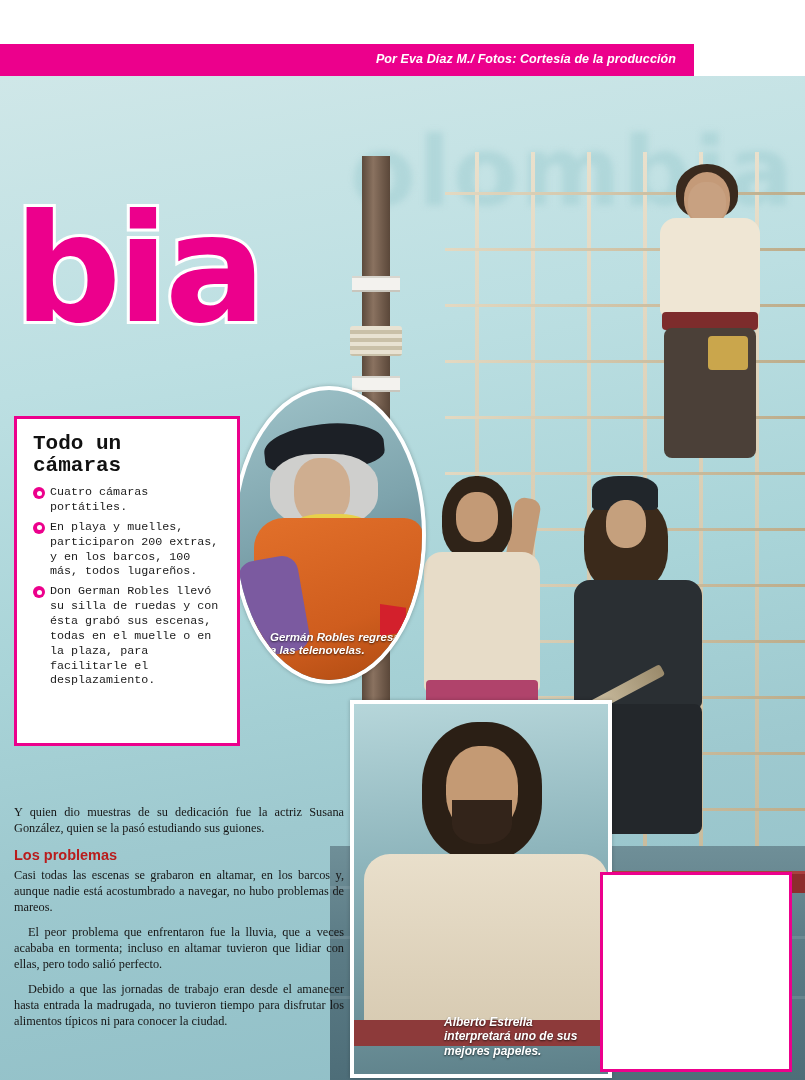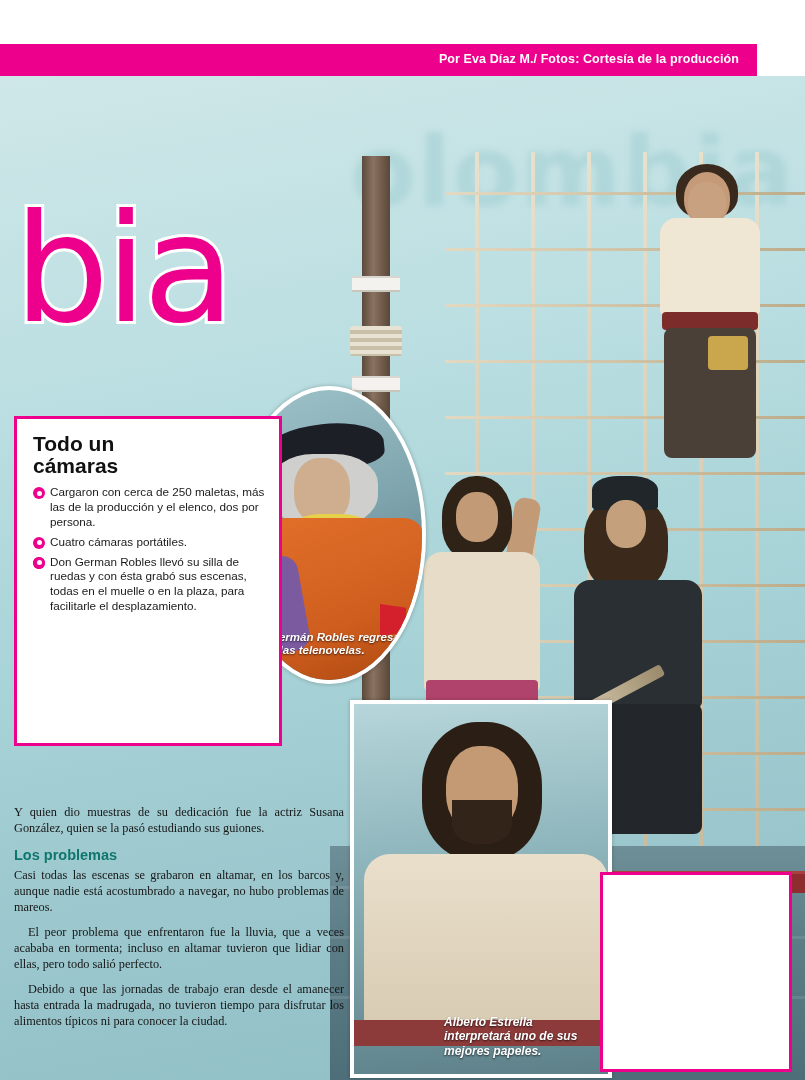--- a/index.html
+++ b/index.html
@@ -17,22 +17,23 @@
     position: absolute;
     left: 0; top: 0;
     width: 805px; height: 1080px;
     background: #ffffff;
   }
 
   
   .credit-bar {
     position: absolute;
     left: 0; top: 44px;
-    width: 757px; height: 32px;
+    width: 694px; height: 32px;
     background: #ec008c;
+    font-style: italic;
   }
   .credit-text {
     position: absolute;
     right: 18px; top: 8px;
     color: #ffffff;
     font-size: 12.5px;
     font-weight: bold;
     letter-spacing: 0.1px;
     white-space: nowrap;
   }
@@ -219,37 +220,38 @@
     background: linear-gradient(90deg,#d8cbae,#9a8a6b);
     transform: rotate(-28deg); border-radius: 3px;
   }
 
   
   .wordmark {
     position: absolute;
     left: 14px; top: 208px;
     font-size: 150px;
     line-height: 0.82;
-    font-weight: normal;
+    font-weight: bold;
     color: #ec008c;
     font-family: "DejaVu Sans", sans-serif;
     letter-spacing: -4px;
     text-shadow: 0 0 0 #fff;
     -webkit-text-stroke: 6px #ffffff;
     paint-order: stroke fill;
   }
 
   
   .box-ejercito {
     position: absolute;
     left: 14px; top: 416px;
-    width: 268px; height: 330px;
+    width: 226px; height: 330px;
     background: #ffffff;
     border: 3px solid #ec008c;
     padding: 14px 14px 10px 16px;
+    font-family: Liberation Mono, monospace;
   }
   .box-ejercito h2 {
     margin: 0 0 8px 0;
     font-size: 21px;
     line-height: 1.05;
     color: #111111;
     font-weight: bold;
   }
   .bullet-list { margin: 0; padding: 0; list-style: none; }
   .bullet-list li {
@@ -408,21 +410,21 @@
     line-height: 1.33;
     color: #161616;
     font-family: "Liberation Serif", serif;
     text-align: justify;
   }
   .article p.indent { text-indent: 14px; }
   .subhead {
     margin: 10px 0 4px 0;
     font-size: 14.5px;
     font-weight: bold;
-    color: #0f766e;
+    color: #b91c1c;
     font-family: "Liberation Sans", sans-serif;
   }
 </style>
 </head>
 <body>
 
 <div class="page">
 
   <div class="credit-bar">
     <div class="credit-text">Por Eva Díaz M./ Fotos: Cortesía de la producción</div>
@@ -511,28 +513,25 @@
   </div>
 
   <div class="box-ejercito">
     <h2>
       <span>Todo un</span><br>
       <span>cámaras</span>
     </h2>
     <ul class="bullet-list">
       <li>
         <span class="bullet-dot"></span>
-        <span>Cargaron con cerca de 250 maletas, más las de la producción y el elenco, dos por persona.</span>
-      </li>
-      <li>
-        <span class="bullet-dot"></span>
         <span>Cuatro cámaras portátiles.</span>
       </li>
       <li>
         <span class="bullet-dot"></span>
+        <span>En playa y muelles, participaron 200 extras, y en los barcos, 100 más, todos lugareños.</span>
       </li>
       <li>
         <span class="bullet-dot"></span>
         <span>Don German Robles llevó su silla de ruedas y con ésta grabó sus escenas, todas en el muelle o en la plaza, para facilitarle el desplazamiento.</span>
       </li>
     </ul>
   </div>
 
   <div class="photo-estrella">
     <div class="hair3"></div>

